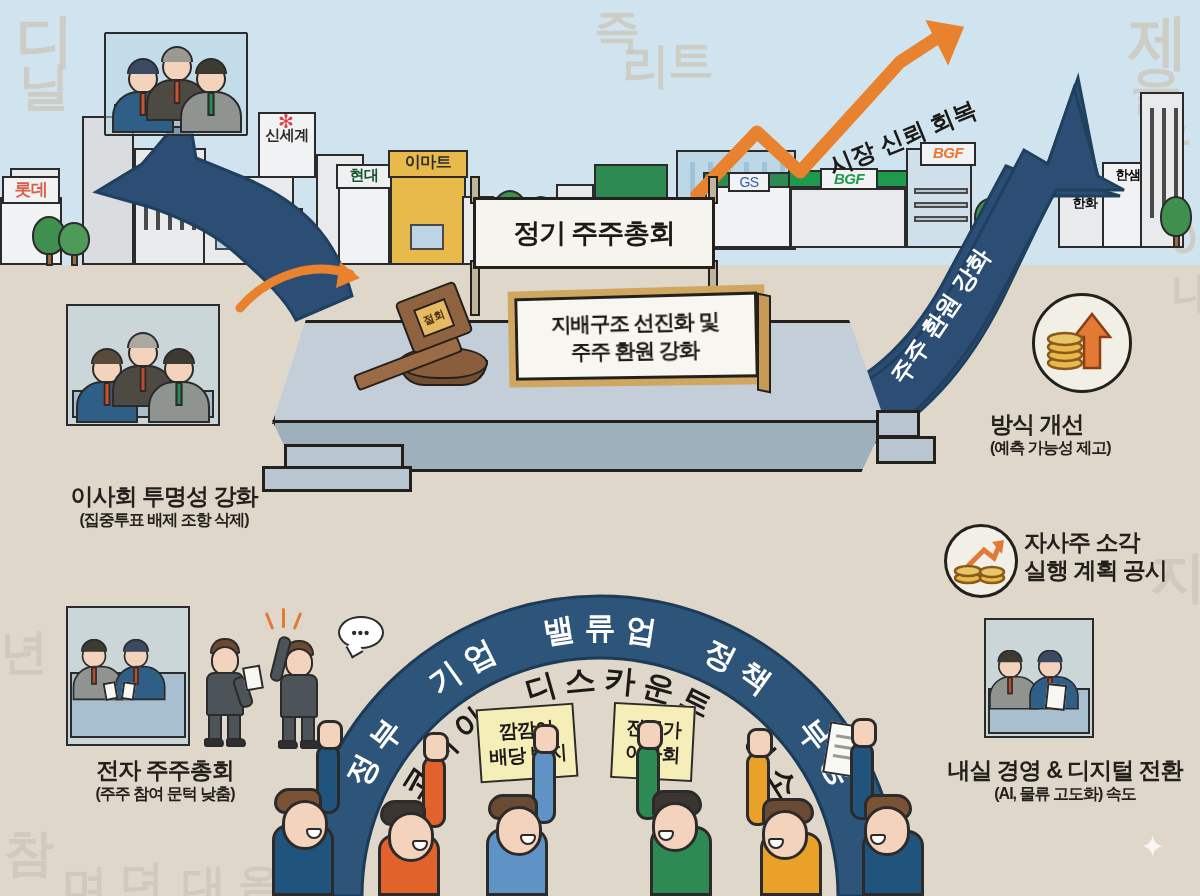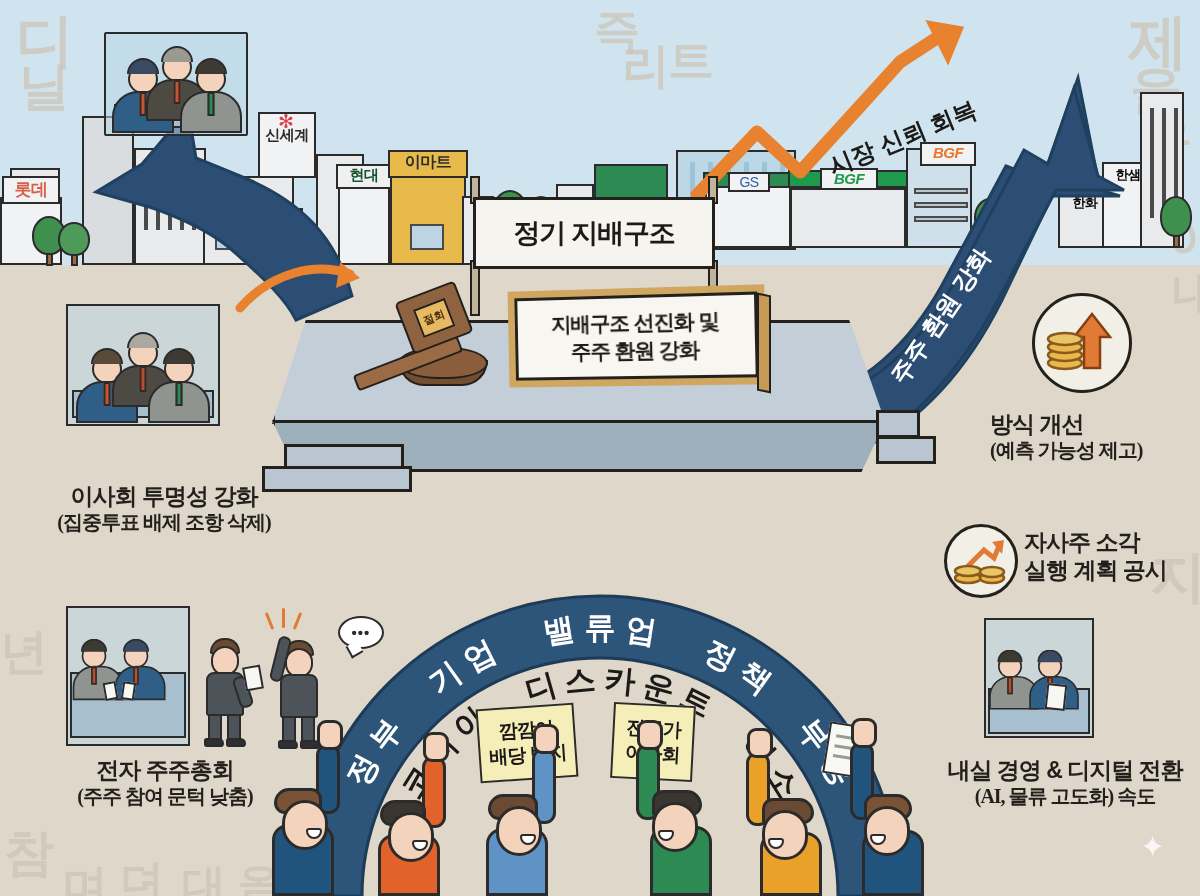--- a/index.html
+++ b/index.html
@@ -48,21 +48,21 @@
   }
   .win-strip { position:absolute; background:#b9c6cf; border:2px solid #4a4a4a; }
 
   
   .cap {
     position:absolute; text-align:center; color:#231f1b;
     font-weight:700; line-height:1.22; letter-spacing:-1px;
     text-shadow:0 0 2px rgba(222,215,202,.9);
   }
   .cap .t1 { font-size:23px; display:block; }
-  .cap .t2 { font-size:20px; display:block; font-weight:700;font-family:Liberation Serif, serif; }
+  .cap .t2 { font-size:16px; display:block; font-weight:700; }
 
   
   svg.layer { position:absolute; left:0; top:0; width:1200px; height:896px; overflow:visible; }
 
   .arrow-text {
     position:absolute; font-weight:800; letter-spacing:0px; white-space:nowrap;
   }
 
   
   .board-main {
@@ -420,21 +420,21 @@
   <div class="podium-step" style="left:284px; top:444px; width:120px; height:26px;"></div>
   <div class="podium-step" style="left:262px; top:466px; width:150px; height:26px;"></div>
   <div class="podium-step" style="left:876px; top:410px; width:44px; height:28px;"></div>
   <div class="podium-step" style="left:876px; top:436px; width:60px; height:28px;"></div>
 
   <div class="board-legs" style="left:470px; top:260px; width:10px; height:56px;"></div>
   <div class="board-legs" style="left:708px; top:260px; width:10px; height:56px;"></div>
   <div class="board-legs" style="left:470px; top:176px; width:10px; height:28px;"></div>
   <div class="board-legs" style="left:708px; top:176px; width:10px; height:28px;"></div>
   <div class="board-main">
-    <span>정기 지배구조</span>
+    <span>정기 주주총회</span>
   </div>
 
   <div class="board-sub">
     <span>
       <em style="font-style:normal; display:block;">지배구조 선진화 및</em>
       <em style="font-style:normal; display:block;">주주 환원 강화</em>
     </span>
   </div>
   <div style="position:absolute; left:757px; top:294px; width:14px; height:98px; background:#c49a55; border:2.5px solid #24211d; transform:skewY(12deg);"></div>
 

